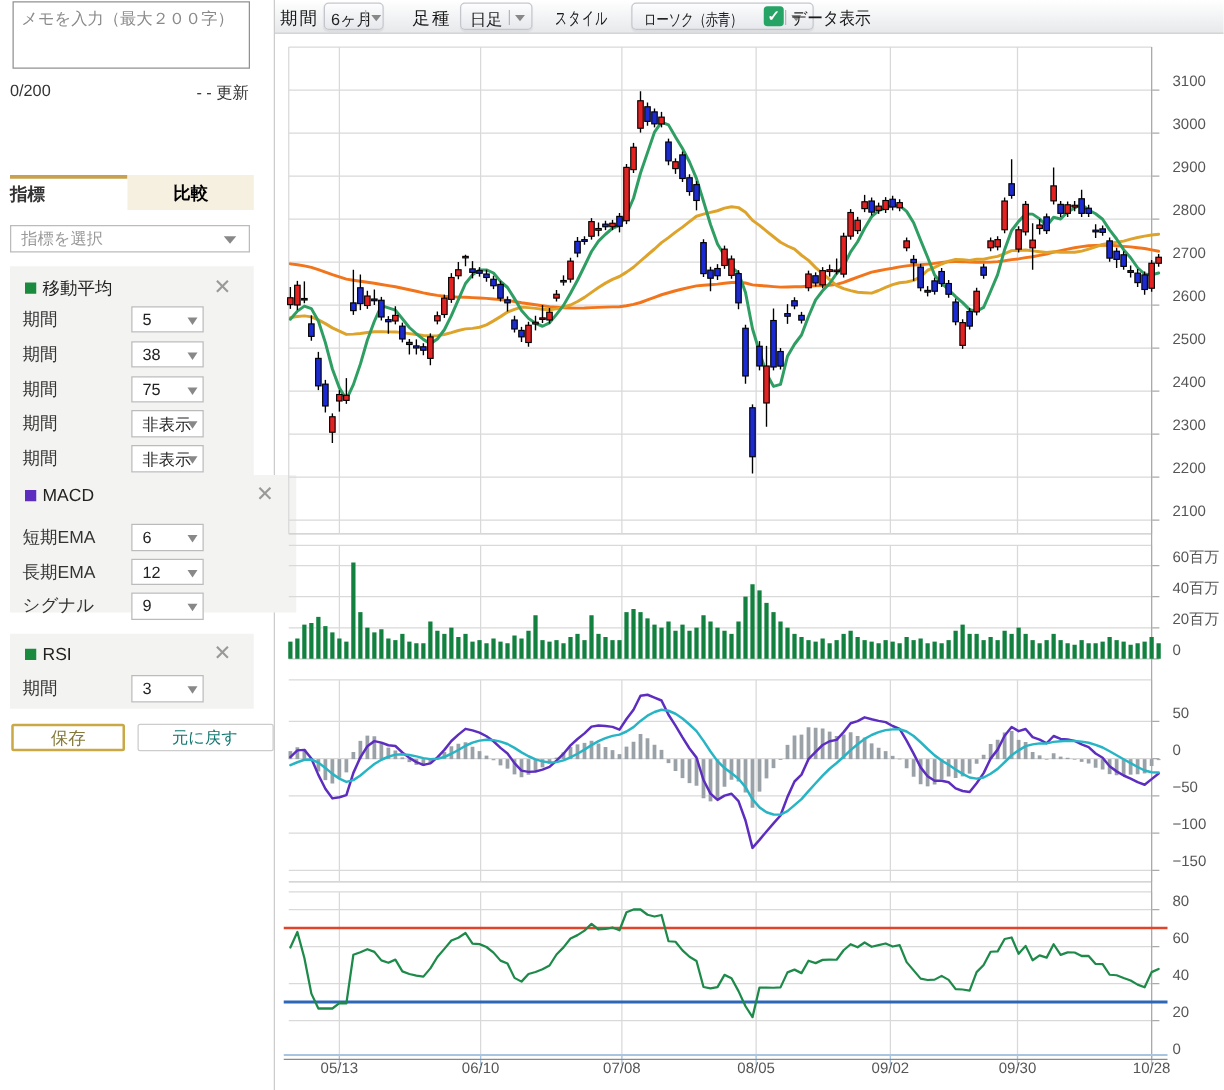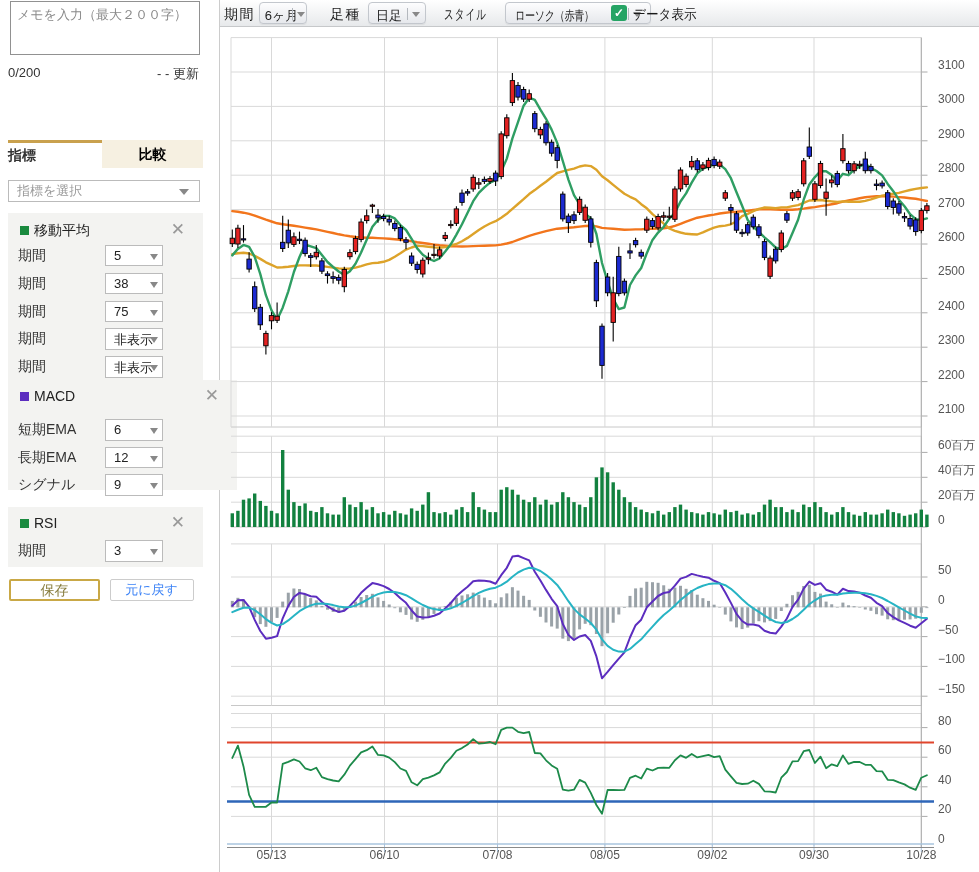--- a/index.html
+++ b/index.html
@@ -14,21 +14,21 @@
 .panel{position:absolute;left:8px;background:#f3f3f1}
 .hdr{position:absolute;left:12px;font-size:14px;font-weight:normal;color:#222}
 .sq{display:inline-block;width:9px;height:9px;margin-right:5px}
 .x{position:absolute;right:18px;font-size:17px;color:#999;font-weight:normal}
 .rl{position:absolute;font-size:14px;color:#333}
 .sel{position:absolute;height:21.5px;border:1px solid #bbb;background:#fff}
 .sv{position:absolute;left:8px;top:2px;font-size:13px;color:#222}
 .tri{position:absolute;top:8px;width:0;height:0;border-left:4.5px solid transparent;border-right:4.5px solid transparent;border-top:6px solid #888}
 .tri0{position:absolute;right:10px;top:8px;width:0;height:0;border-left:5px solid transparent;border-right:5px solid transparent;border-top:6.5px solid #888}
 .btn1{position:absolute;left:9px;top:578.7px;width:91px;height:22.4px;border:2px solid #c9a846;border-radius:2px;background:#fff;font-size:14px;color:#857a3a;text-align:center;line-height:19px}
-.btn2{position:absolute;left:109.5px;top:578.7px;width:84px;height:22.4px;border:1px solid #ccc;border-radius:2px;background:#fff;font-size:13px;color:#3b82f6;text-align:center;line-height:20px}
+.btn2{position:absolute;left:109.5px;top:578.7px;width:109px;height:22.4px;border:1px solid #ccc;border-radius:2px;background:#fff;font-size:13px;color:#0f766e;text-align:center;line-height:20px}
 #tbar{position:absolute;left:220px;top:0;width:759px;height:27px;background:linear-gradient(#ffffff,#e7e9eb);border-bottom:1px solid #c6c8ca;z-index:3}
 .tl{position:absolute;top:6px;font-size:14px;letter-spacing:1.5px;color:#1a1a1a}
 .tbtn{position:absolute;top:2px;height:22px;border:1px solid #c3c7cd;border-radius:4px;background:linear-gradient(#fdfdfe,#e6e8ec);font-size:13px;color:#222;box-shadow:0 1px 1px rgba(0,0,0,0.06)}
 .tbt{position:absolute;left:0;top:3.5px;text-align:center;white-space:nowrap}
 .tba{position:absolute;right:0;top:0;height:100%}
 .tba:before{content:"";position:absolute;left:0;top:5px;height:12px;width:1px;background:#b4b8be}
 .tba:after{content:"";position:absolute;left:5px;top:9px;border-left:4px solid transparent;border-right:4px solid transparent;border-top:5px solid #888}
 .cb{position:absolute;left:391px;top:4.5px;width:16px;height:16px;background:#26a465;border-radius:3px;color:#fff;font-size:12px;font-weight:bold;text-align:center;line-height:16px}
 svg text{font-family:"Liberation Sans",sans-serif}
 </style></head><body>

